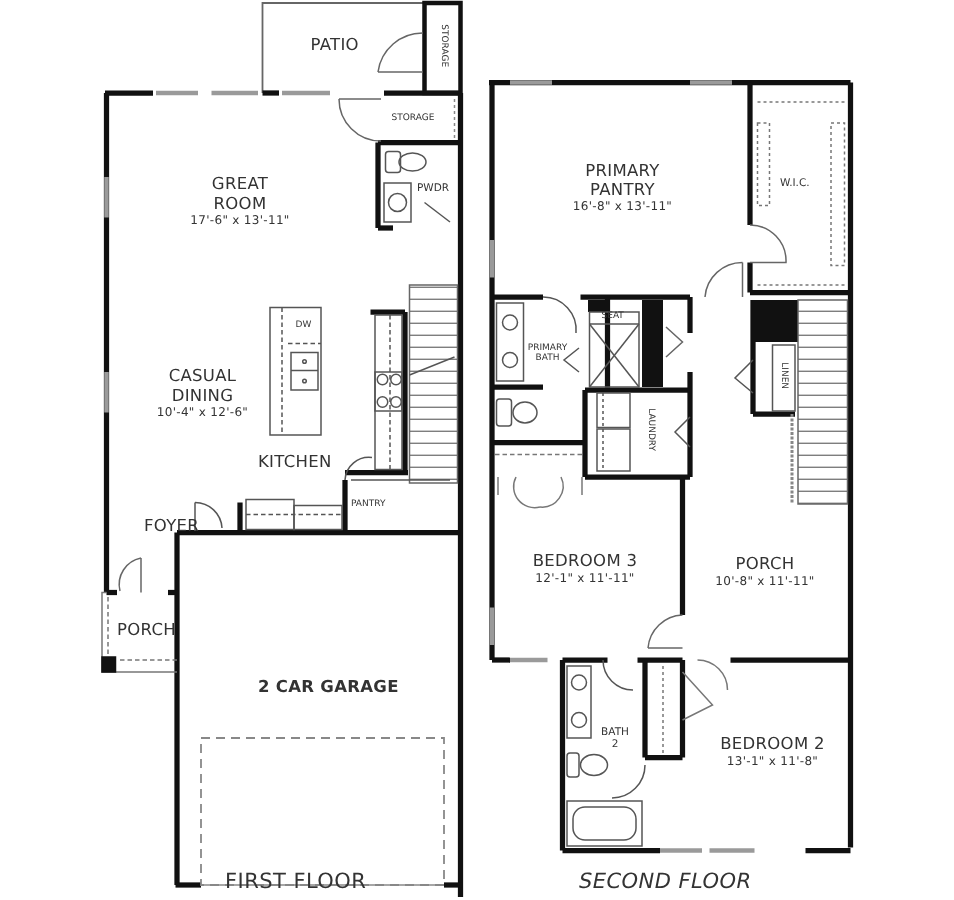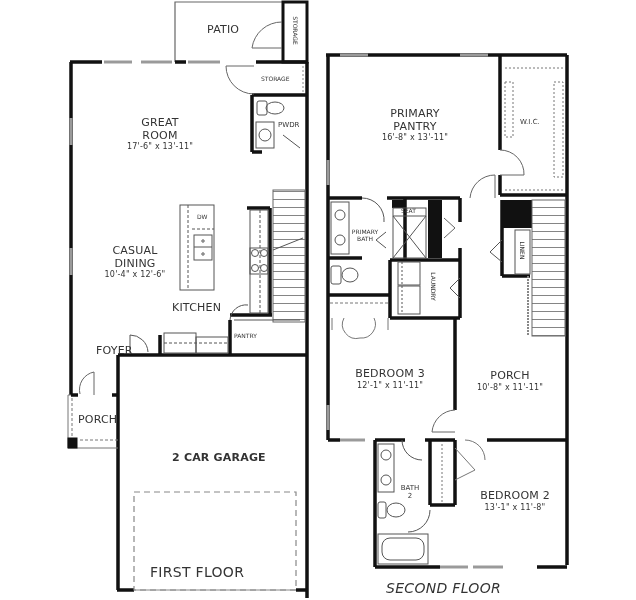--- a/index.html
+++ b/index.html
@@ -272,21 +272,21 @@
   <span style="display:block">CASUAL</span>
   <span style="display:block">DINING</span>
   <span class="dim">10'-4" x 12'-6"</span>
 </div>
 <div class="lbl tiny" style="left:197px;top:214px;">DW</div>
 <div class="lbl room" style="left:172px;top:302px;">KITCHEN</div>
 <div class="lbl tiny" style="left:234px;top:333px;">PANTRY</div>
 <div class="lbl room" style="left:78px;top:345px;margin-left:18px;">FOYER</div>
 <div class="lbl room" style="left:78px;top:414px;">PORCH</div>
 <div class="lbl room" style="left:172px;top:452px;font-weight:bold;">2 CAR GARAGE</div>
-<div class="lbl floor-title" style="left:150px;top:564px;">FIRST FLOOR</div>
+<div class="lbl floor-title" style="left:150px;top:580px;">FIRST FLOOR</div>
 
 <div class="lbl room" style="left:375px;top:108px;width:80px;">
   <span style="display:block">PRIMARY</span>
   <span style="display:block">PANTRY</span>
   <span class="dim">16'-8" x 13'-11"</span>
 </div>
 <div class="lbl small" style="left:520px;top:118px;">W.I.C.</div>
 <div class="lbl tiny" style="left:350px;top:229px;width:30px;">
   <span style="display:block">PRIMARY</span>
   <span style="display:block">BATH</span>

